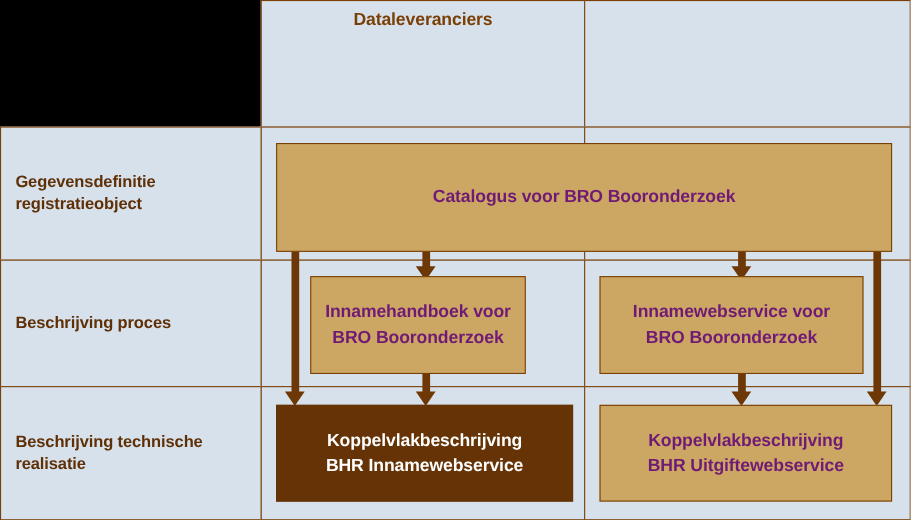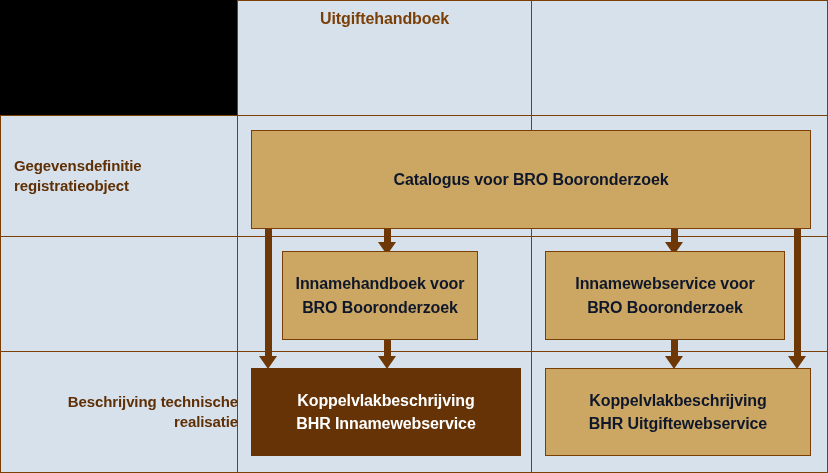--- a/index.html
+++ b/index.html
@@ -77,21 +77,21 @@
   
   .box {
     position: absolute;
     box-sizing: border-box;
     display: flex;
     align-items: center;
     justify-content: center;
     text-align: center;
     border: 1px solid #7a3f06;
     background: #cca763;
-    color: #0f172a;
+    color: #701a75;
     font-size: 16px;
     font-weight: bold;
     line-height: 1.45;
     letter-spacing: -0.1px;
   }
   .box.dark {
     background: #653305;
     color: #ffffff;
     border-color: #653305;
   }
@@ -115,27 +115,30 @@
 
   <div class="cell" style="left:0px; top:236px; width:238px; height:116px;"></div>
   <div class="cell" style="left:237px; top:236px; width:295px; height:116px;"></div>
   <div class="cell" style="left:531px; top:236px; width:297px; height:116px;"></div>
 
   <div class="cell" style="left:0px; top:351px; width:238px; height:122px;"></div>
   <div class="cell" style="left:237px; top:351px; width:295px; height:122px;"></div>
   <div class="cell" style="left:531px; top:351px; width:297px; height:122px;"></div>
 
   <div class="col-header" style="left:237px; top:0px; width:295px; height:40px;">
-    <span>Uitgiftehandboek</span>
+    <span>Dataleveranciers</span>
   </div>
 
   <div class="row-label" style="left:0px; top:115px; width:238px; height:122px;">
     <span>Gegevensdefinitie registratieobject</span>
   </div>
-  <div class="row-label" style="left:0px; top:351px; width:238px; height:122px;text-align:right;">
+  <div class="row-label" style="left:0px; top:236px; width:238px; height:116px;">
+    <span>Beschrijving proces</span>
+  </div>
+  <div class="row-label" style="left:0px; top:351px; width:238px; height:122px;">
     <span>Beschrijving technische realisatie</span>
   </div>
 
   <div class="arrow-line" style="left:265px; top:228px; width:7px; height:130px;"></div>
   <div class="arrow-head" style="left:259px; top:356px;"></div>
 
   <div class="arrow-line" style="left:384px; top:228px; width:7px; height:16px;"></div>
   <div class="arrow-head" style="left:378px; top:242px;"></div>
 
   <div class="arrow-line" style="left:671px; top:228px; width:7px; height:16px;"></div>

